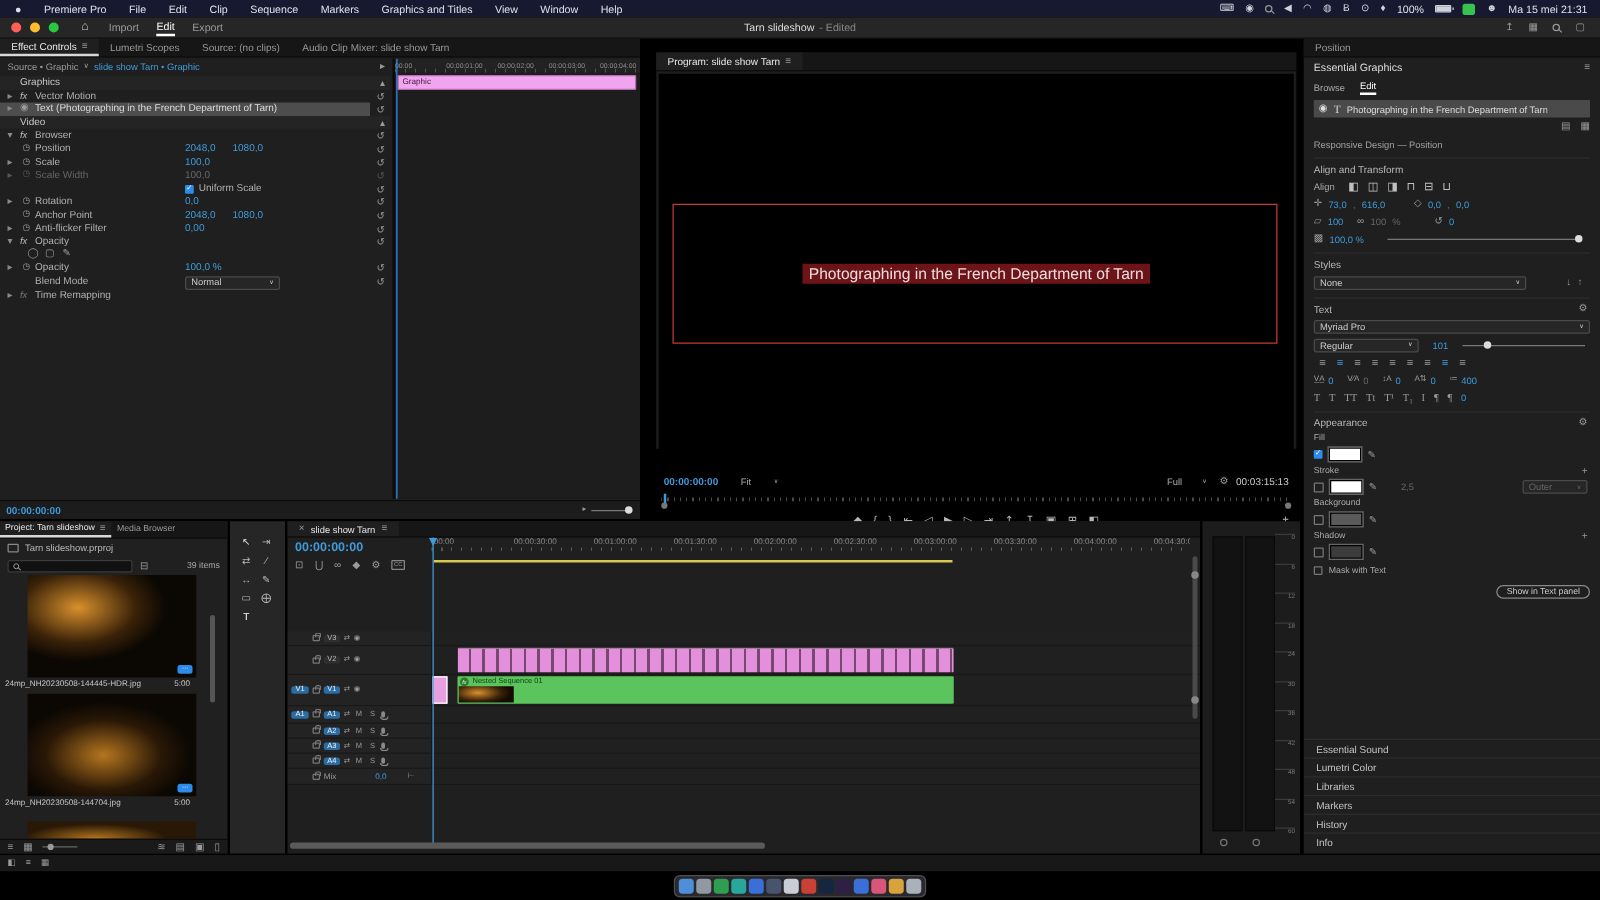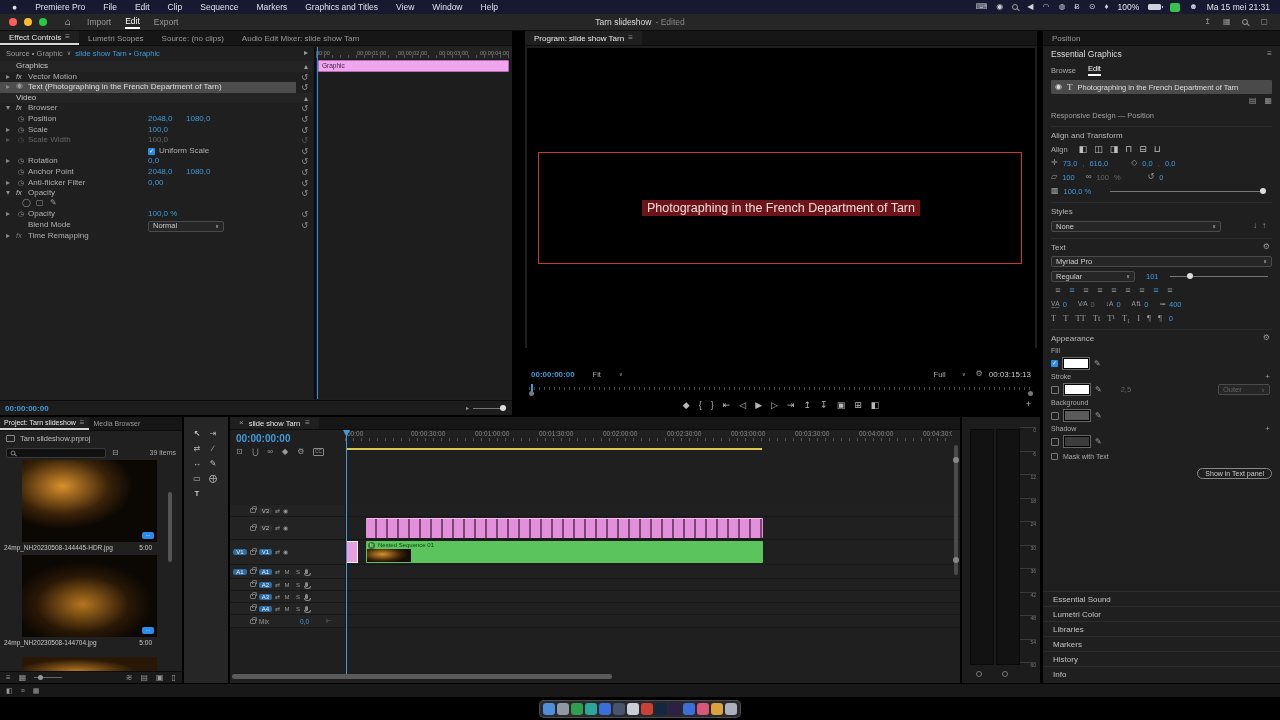--- a/index.html
+++ b/index.html
@@ -125,21 +125,21 @@
         <span>Effect Controls</span>
         <span class="ico">≡</span>
       </div>
     <div class="tab">
         <span>Lumetri Scopes</span>
       </div>
     <div class="tab">
         <span>Source: (no clips)</span>
       </div>
     <div class="tab">
-        <span>Audio Edit Mixer: slide show Tarn</span>
+        <span>Audio Clip Mixer: slide show Tarn</span>
       </div>
   </div>
 
   <div class="abs" style="left:0;top:16px;width:312px;height:12px;font-size:7.5px;display:flex;align-items:center;gap:4px;padding-left:6px;background:#1f1f1f">
     <span style="color:#999">Source • Graphic</span>
     <span class="ico" style="font-size:6px">∨</span>
     <span class="blue">slide show Tarn • Graphic</span>
     <span class="ico" style="margin-left:auto;margin-right:4px">▸</span>
   </div>
 
@@ -269,21 +269,21 @@
     <span class="blue" style="font-size:8px;font-weight:bold;padding-left:5px">00:00:00:00</span>
     <div style="margin-left:auto;margin-right:6px;display:flex;align-items:center;gap:4px;width:40px">
       <span class="ico" style="font-size:6px">▸</span>
       <div class="slider">
           <span class="knob" style="right:0"></span>
         </div>
     </div>
   </div>
 </div>
 
-<div class="panel" style="left:525px;top:31px;width:512px;height:317px;background:#1d1d1d">
+<div class="panel" style="left:525px;top:42px;width:512px;height:317px;background:#1d1d1d">
   <div class="tabbar">
     <div class="tab active" style="border-bottom:none">
         <span>Program: slide show Tarn</span>
         <span class="ico">≡</span>
       </div>
   </div>
   <div class="abs" style="left:2px;top:17px;width:508px;height:317px;background:#000;overflow:hidden">
     <div class="abs" style="left:11px;top:104px;width:484px;height:112px;border:1px solid #c63b30"></div>
     <div class="abs" style="left:50%;transform:translateX(-50%);top:152px;background:#6d1418;color:#eddede;font-size:12.5px;padding:1px 5px;white-space:nowrap"><span>Photographing in the French Department of Tarn</span></div>
   </div>

